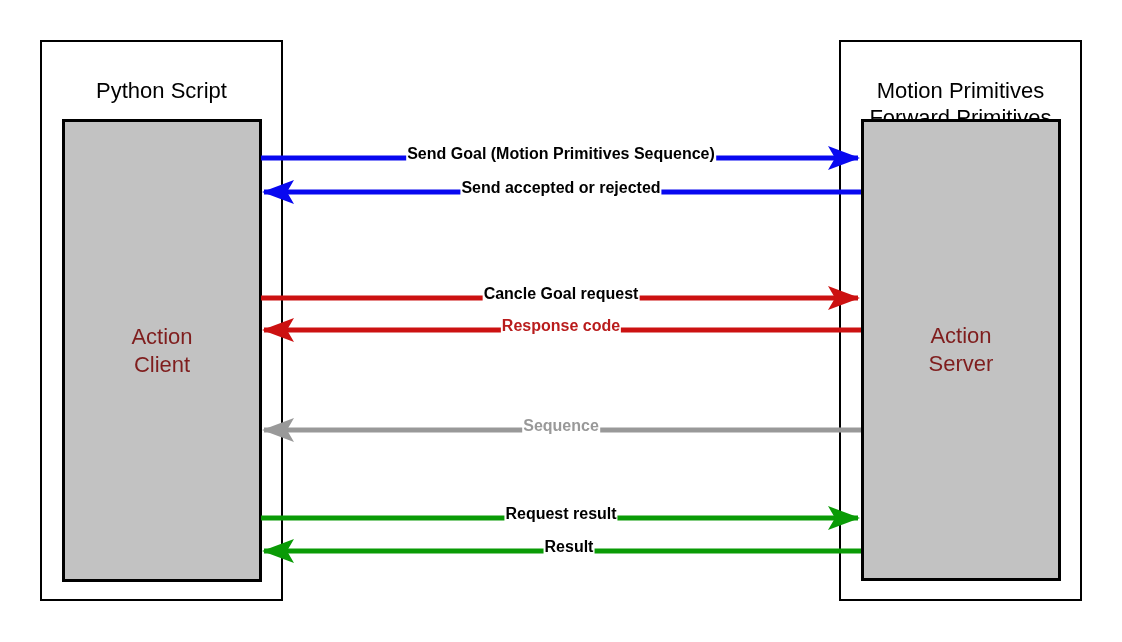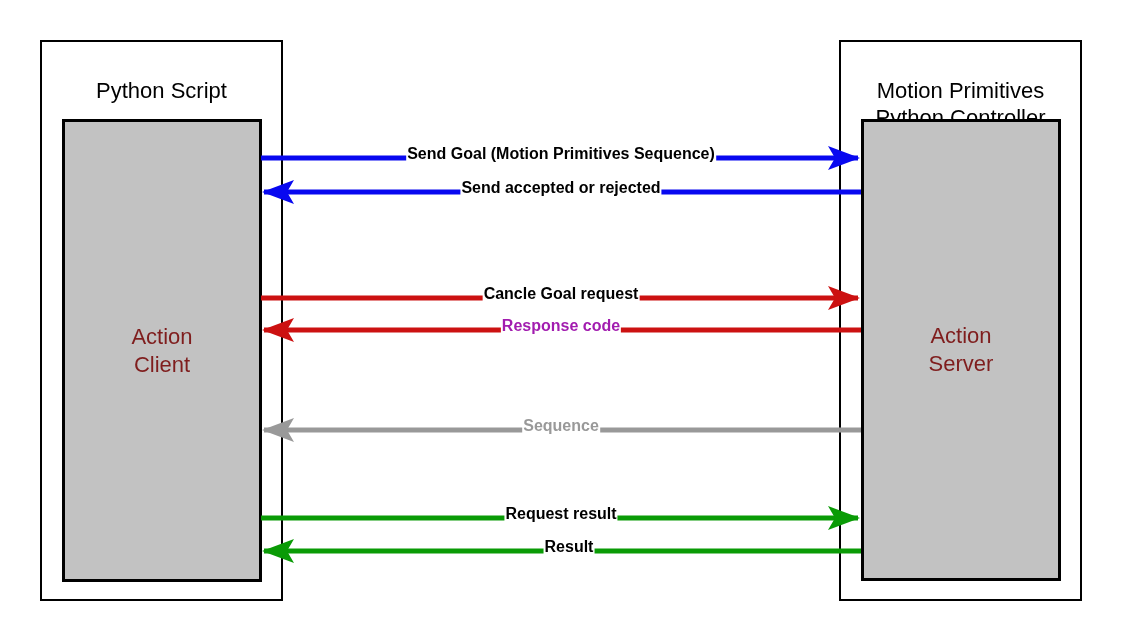--- a/index.html
+++ b/index.html
@@ -68,21 +68,21 @@
 </head>
 <body>
 
 <div id="canvas">
 
   <div class="outer-box left">
     <div class="box-title">Python Script</div>
   </div>
 
   <div class="outer-box right">
-    <div class="box-title"><span>Motion Primitives</span><br><span>Python Controller</span></div>
+    <div class="box-title"><span>Motion Primitives</span><br><span>Forward Primitives</span></div>
   </div>
 
   <div class="inner-box left">
     <div class="inner-label">Action</div>
     <div class="inner-label">Client</div>
   </div>
 
   <div class="inner-box right">
     <div class="inner-label">Action</div>
     <div class="inner-label">Server</div>
@@ -120,19 +120,19 @@
         <line x1="861" x2="264" y1="430" y2="430" stroke="#999999" stroke-width="5" marker-end="url(#head4)"></line>
         <line x1="261" x2="858" y1="518" y2="518" stroke="#0a9b06" stroke-width="5" marker-end="url(#head5)"></line>
         <line x1="861" x2="264" y1="551" y2="551" stroke="#0a9b06" stroke-width="5" marker-end="url(#head6)"></line>
       </g>
   </svg>
 
   <div id="arrow-labels">
       <div class="arrow-label" style="left: 561px; top: 145px; color: rgb(0, 0, 0);">Send Goal (Motion Primitives Sequence)</div>
       <div class="arrow-label" style="left: 561px; top: 179px; color: rgb(0, 0, 0);">Send accepted or rejected</div>
       <div class="arrow-label" style="left: 561px; top: 285px; color: rgb(0, 0, 0);">Cancle Goal request</div>
-      <div class="arrow-label" style="left: 561px; top: 317px; color: #a21caf;">Response code</div>
+      <div class="arrow-label" style="left: 561px; top: 317px; color: #b91c1c;">Response code</div>
       <div class="arrow-label" style="left: 561px; top: 417px; color: rgb(153, 153, 153);">Sequence</div>
       <div class="arrow-label" style="left: 561px; top: 505px; color: rgb(0, 0, 0);">Request result</div>
       <div class="arrow-label" style="left: 561px; top: 538px; color: rgb(0, 0, 0); margin-left: 8px;">Result</div>
     </div>
 
 </div>
 
 </body></html>

